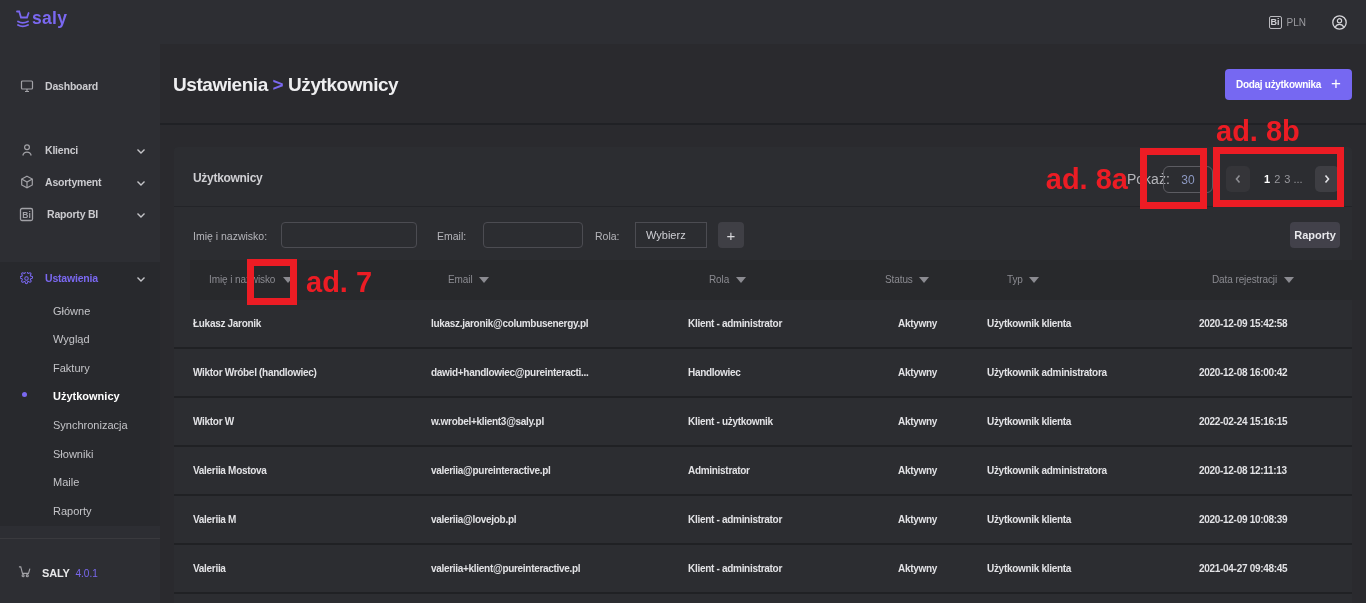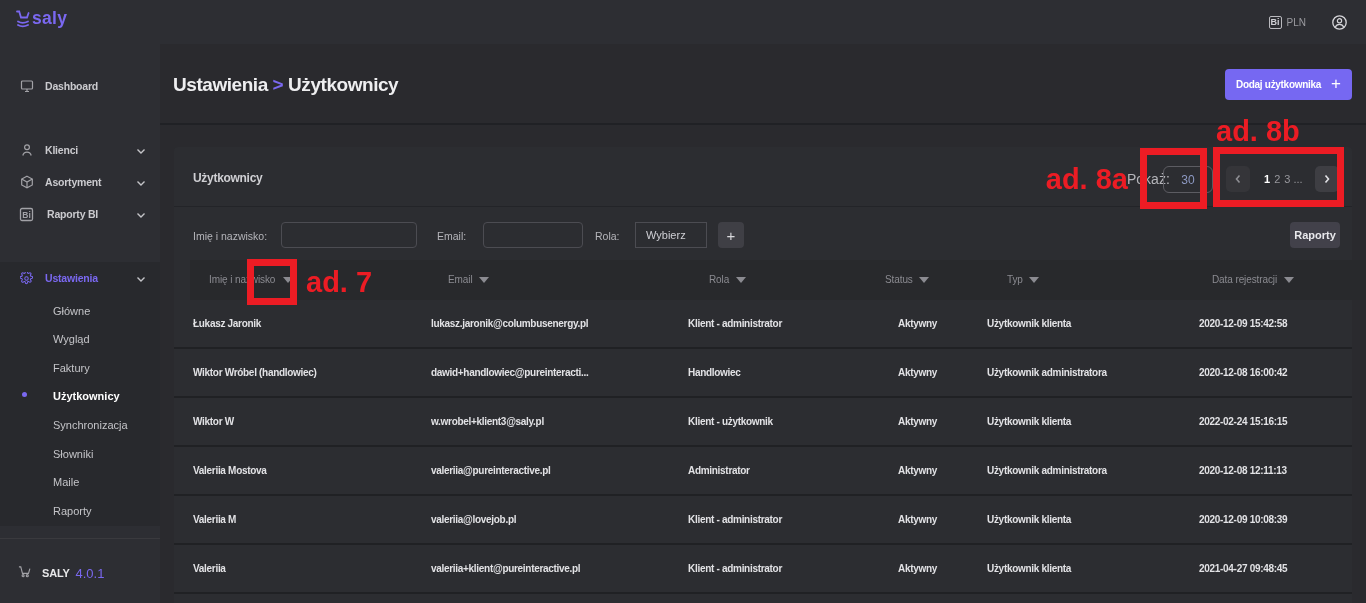--- a/index.html
+++ b/index.html
@@ -155,21 +155,21 @@
   <div class="smi" style="top:432px">Maile</div>
   <div class="smi" style="top:461px">Raporty</div>
   <div class="sideline"></div>
   <div class="foot">
     <span style="margin-left:18px"><svg width="13" height="13" viewBox="0 0 14 14" fill="none" stroke="#a2a2a7" stroke-width="1.2">
           <path d="M1 2 h2 l1.8 7 h6.5 l1.5-5"></path>
           <circle cx="5.5" cy="11.5" r="1.1"></circle>
           <circle cx="10" cy="11.5" r="1.1"></circle>
         </svg></span>
     <span style="margin-left:11px; font-size:11px; font-weight:bold; letter-spacing:-0.2px; color:#e8e8ea;">SALY</span>
-    <span style="margin-left:6px; font-size:13px; color:#7a68f0;">4.0.1</span>
+    <span style="margin-left:6px; font-size:10px; color:#7a68f0;">4.0.1</span>
   </div>
 </div>
 
 <div class="main">
   <div class="ptitle">Ustawienia <span class="sep">&gt;</span> Użytkownicy</div>
   <div class="addbtn">
       <span class="t">Dodaj użytkownika</span>
       <span class="p">+</span>
     </div>
   <div class="pagehead-line"></div>

